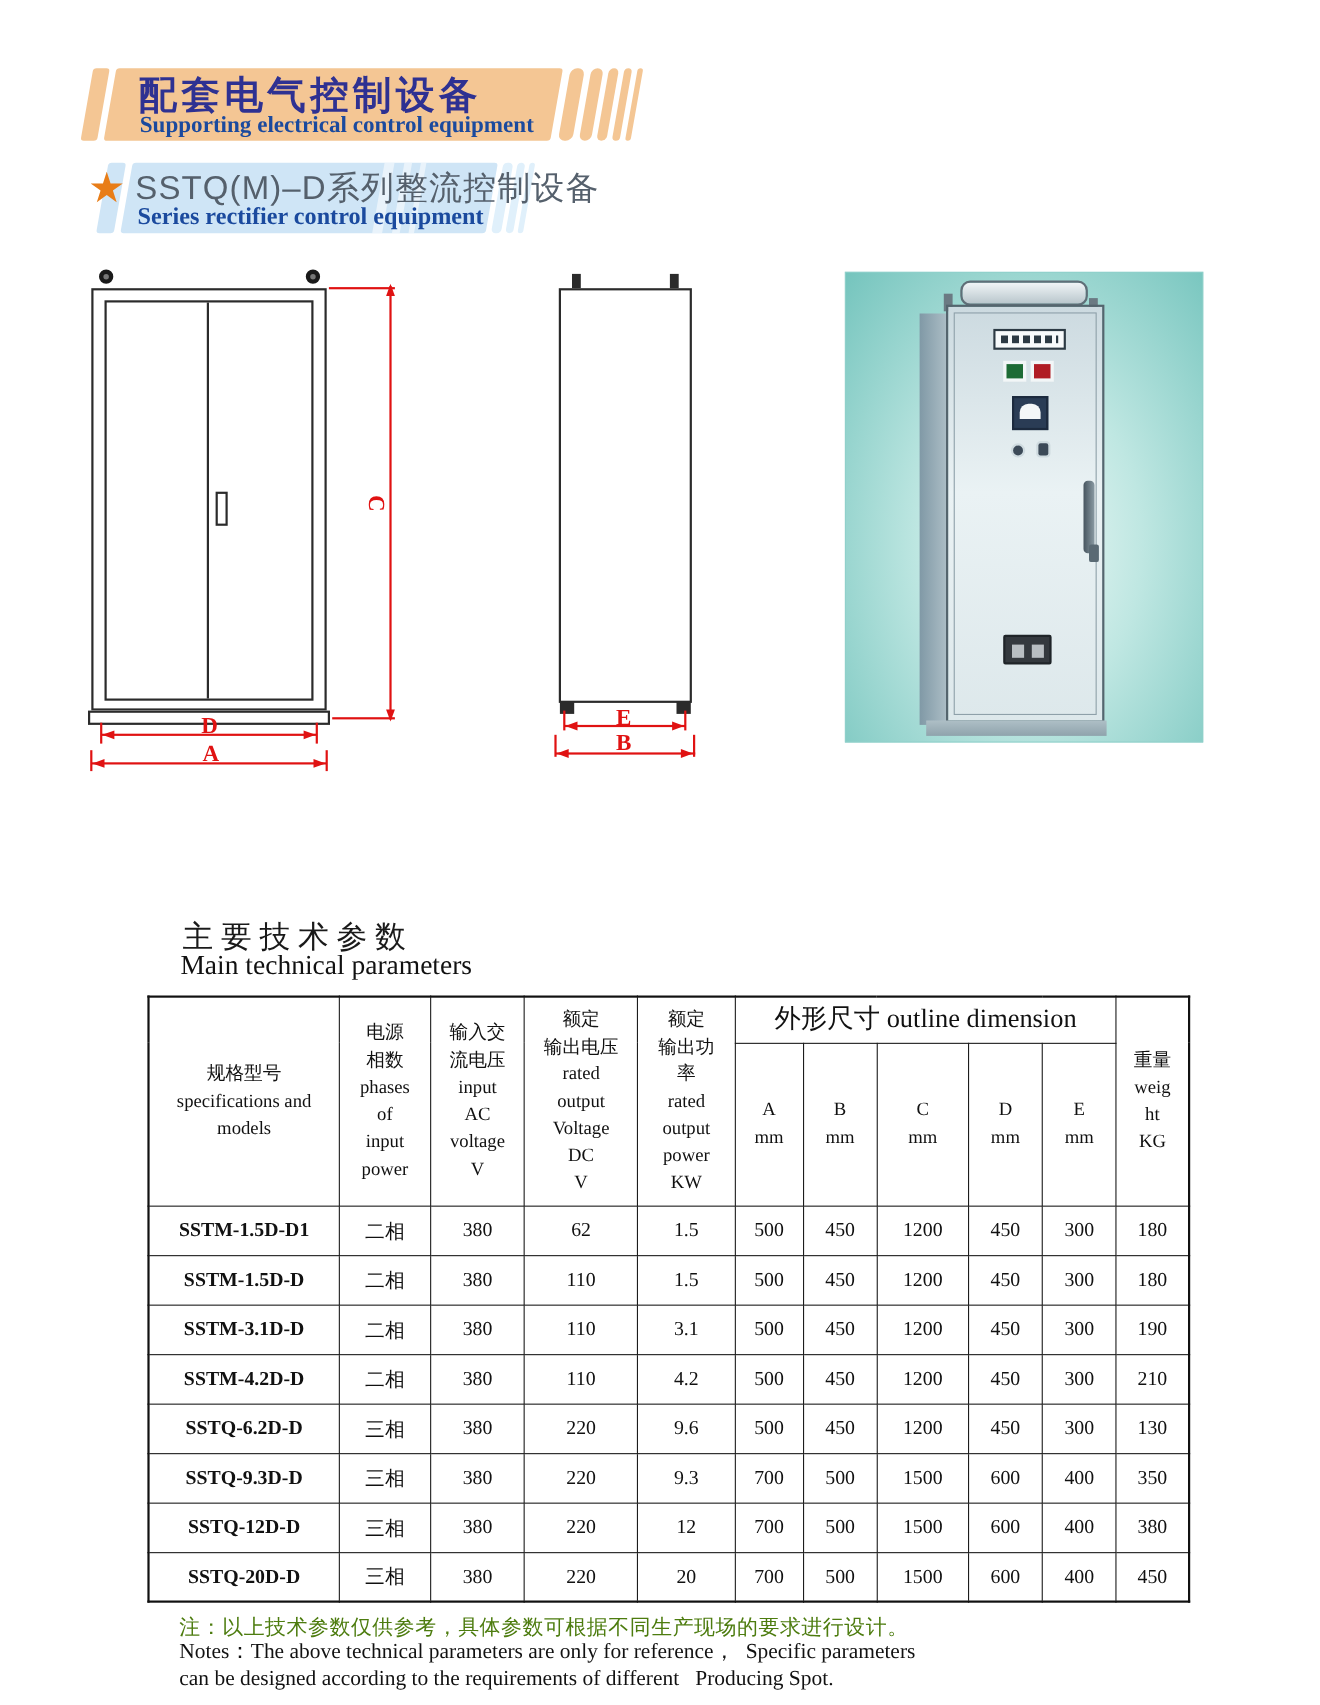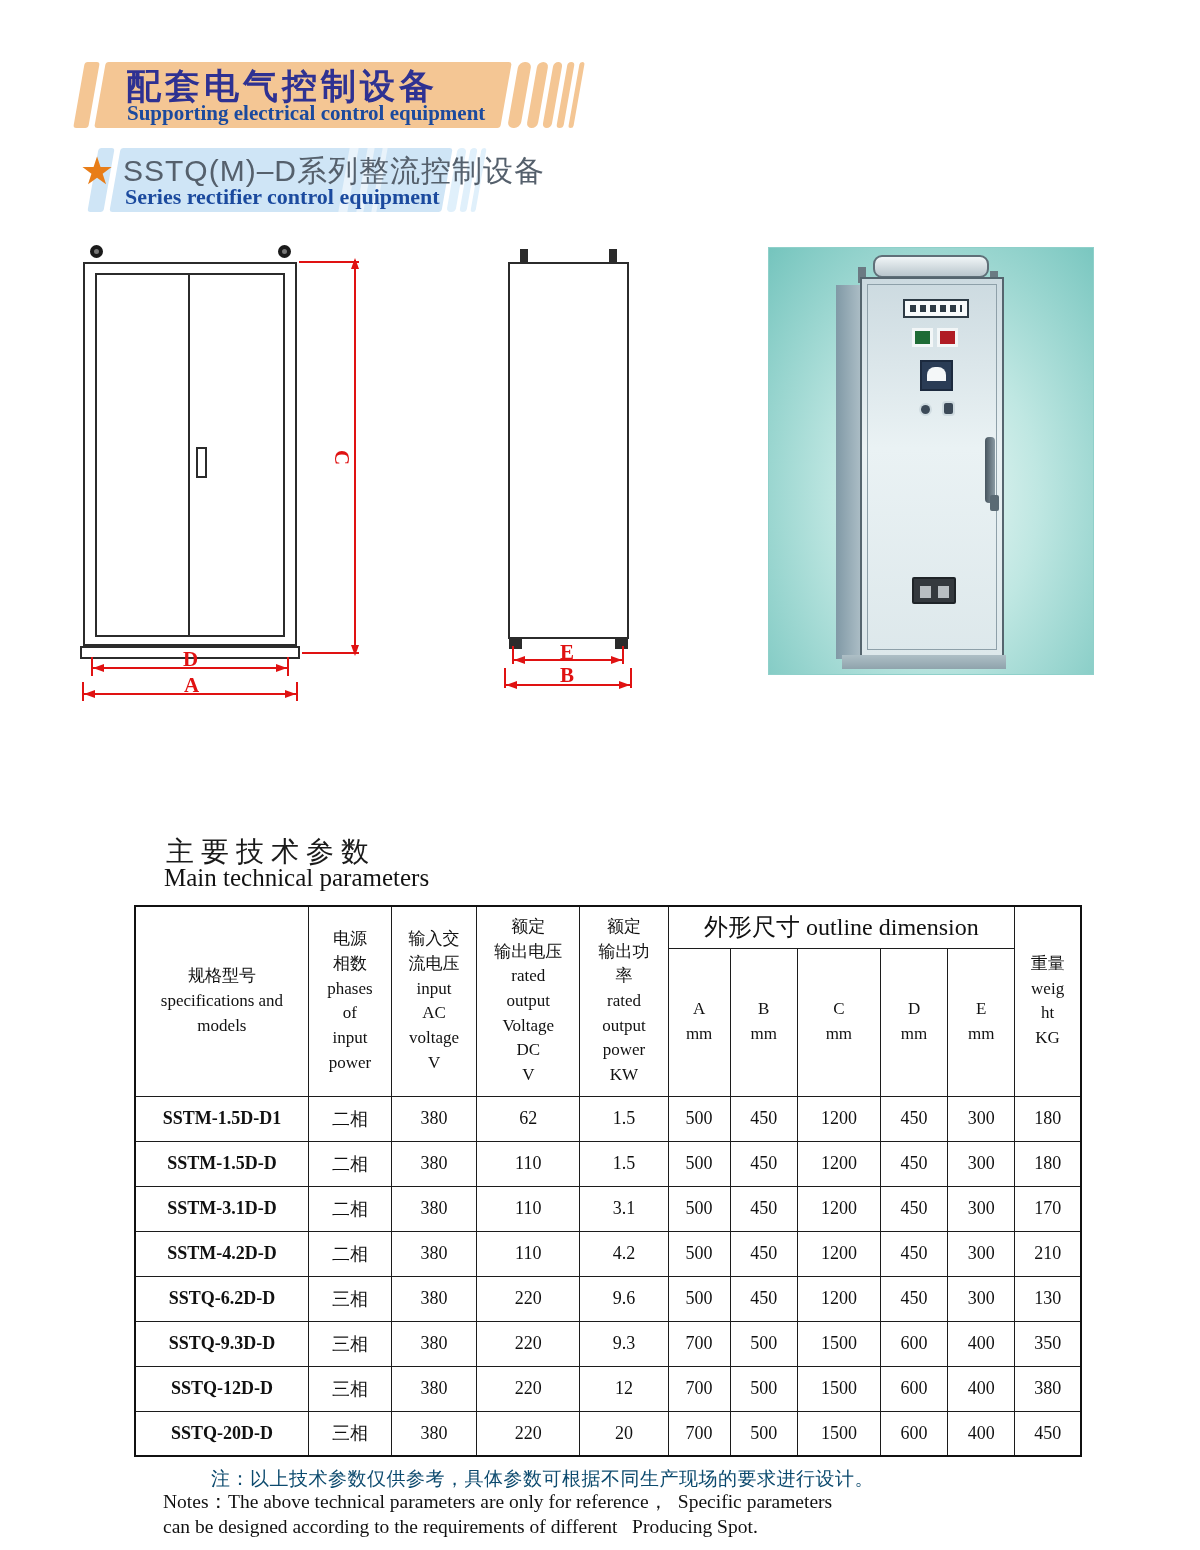--- a/index.html
+++ b/index.html
@@ -85,21 +85,21 @@
   }
   table.params{border:2px solid #111;}
   table.params th{font-weight:normal;font-size:17px;line-height:1.45;white-space:pre-line;}
   tr.h1{height:42px;}
   tr.h2{height:148px;}
   tbody tr{height:45px;}
   td.model{font-weight:bold;font-size:18px;margin-top:19px;}
   td.val{font-size:18px;}
 
   
-  .note-zh{left:163px;top:1466px;font-size:19px;color:#0c4a6e;font-family:Liberation Mono, monospace;letter-spacing:0.5px;margin-left:48px;}
+  .note-zh{left:163px;top:1466px;font-size:19px;color:#4d7c0f;font-family:Liberation Mono, monospace;letter-spacing:0.5px;}
   .note-en{left:163px;top:1490px;font-size:19.5px;color:#111;font-family:"Liberation Serif",serif;white-space:pre-wrap;line-height:1.26;}
 </style>
 </head>
 <body>
 
 <div class="abs banner-shape banner-stripe1"></div>
 <div class="abs banner-shape banner-body"></div>
 <div class="abs banner-shape bs-r1"></div>
 <div class="abs banner-shape bs-r2"></div>
 <div class="abs banner-shape bs-r3"></div>
@@ -297,21 +297,21 @@
       <td class="model">SSTM-3.1D-D</td>
       <td class="val">二相</td>
       <td class="val">380</td>
       <td class="val">110</td>
       <td class="val">3.1</td>
       <td class="val">500</td>
       <td class="val">450</td>
       <td class="val">1200</td>
       <td class="val">450</td>
       <td class="val">300</td>
-      <td class="val">170</td>
+      <td class="val">190</td>
     </tr>
     <tr>
       <td class="model">SSTM-4.2D-D</td>
       <td class="val">二相</td>
       <td class="val">380</td>
       <td class="val">110</td>
       <td class="val">4.2</td>
       <td class="val">500</td>
       <td class="val">450</td>
       <td class="val">1200</td>

